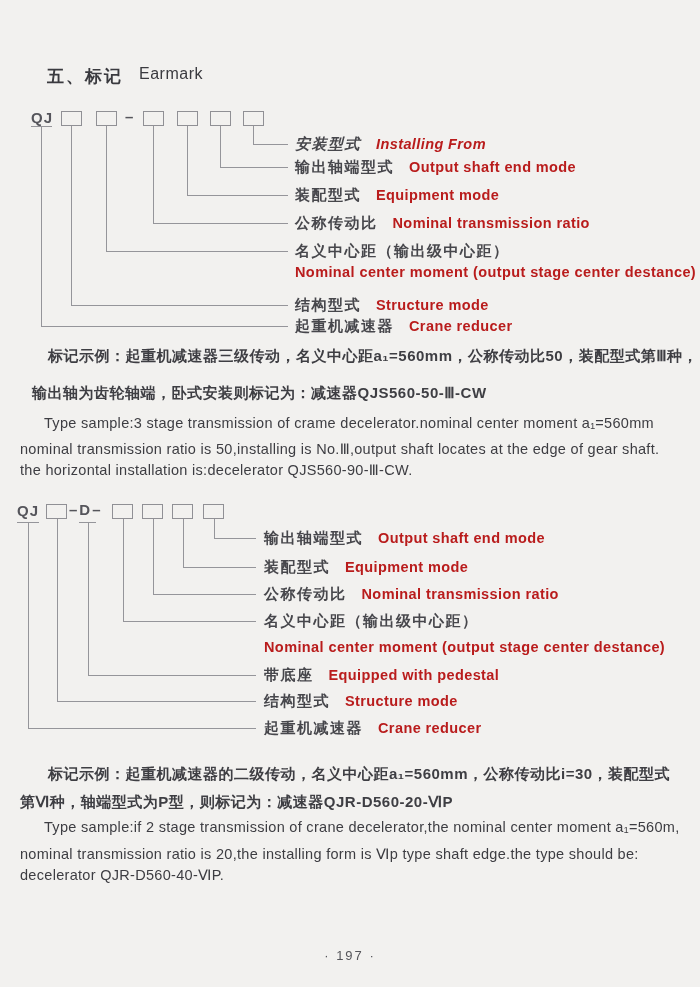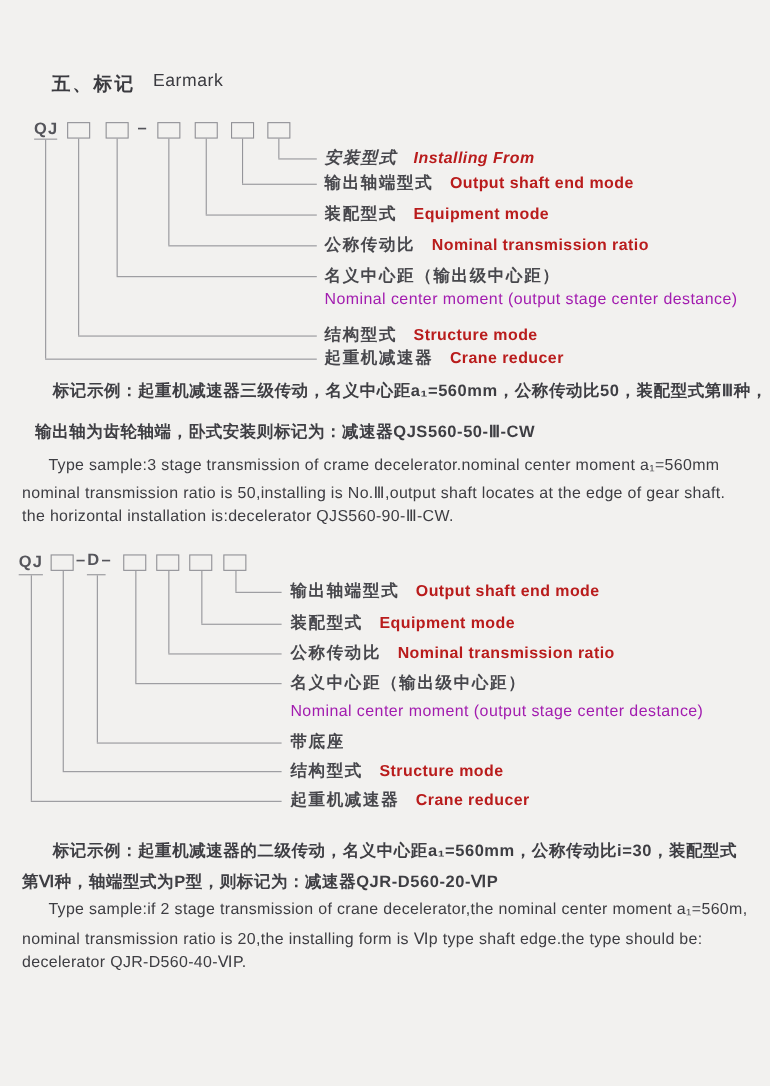--- a/index.html
+++ b/index.html
@@ -32,21 +32,21 @@
   }
   .vline{position:absolute;width:1px;background:#95959a;}
   .hline{position:absolute;height:1px;background:#95959a;}
 
   .lbl{
     position:absolute;display:flex;gap:15px;align-items:baseline;
     white-space:nowrap;line-height:20px;
   }
   .lbl .cn{font-size:15px;font-weight:700;color:#47474c;letter-spacing:1.5px;}
   .lbl .en{font-size:14.5px;font-weight:700;color:#b91c1c;letter-spacing:0.4px;}
-  .lbl .en-only{font-size:14.5px;font-weight:400;color:#a21caf;letter-spacing:0.4px;}
+  .lbl .en-only{font-size:14.5px;font-weight:700;color:#b91c1c;letter-spacing:0.4px;}
 
   .cnline{
     position:absolute;font-size:15px;font-weight:700;color:#3e3e43;
     letter-spacing:0.5px;white-space:nowrap;line-height:20px;
   }
   .enline{
     position:absolute;font-size:14.5px;font-weight:400;color:#3d3d42;
     letter-spacing:0.3px;white-space:nowrap;line-height:19px;
   }
   .pagenum{
@@ -176,20 +176,21 @@
       <span class="en">Nominal transmission ratio</span>
     </div>
     <div class="lbl" style="left:264px;top:611px;">
       <span class="cn">名义中心距（输出级中心距）</span>
     </div>
     <div class="lbl" style="left:264px;top:637px;">
       <span class="en-only">Nominal center moment (output stage center destance)</span>
     </div>
     <div class="lbl" style="left:264px;top:665px;">
       <span class="cn">带底座</span>
+      <span class="en">Equipped with pedestal</span>
     </div>
     <div class="lbl" style="left:264px;top:691px;">
       <span class="cn">结构型式</span>
       <span class="en">Structure mode</span>
     </div>
     <div class="lbl" style="left:264px;top:718px;">
       <span class="cn">起重机减速器</span>
       <span class="en">Crane reducer</span>
     </div>
   </div>
@@ -198,14 +199,15 @@
     <div class="cnline" style="left:48px;top:764px;">标记示例：起重机减速器的二级传动，名义中心距a₁=560mm，公称传动比i=30，装配型式</div>
     <div class="cnline" style="left:20px;top:792px;">第Ⅵ种，轴端型式为P型，则标记为：减速器QJR-D560-20-ⅥP</div>
   </div>
 
   <div>
     <div class="enline" style="left:44px;top:818px;">Type sample:if 2 stage transmission of crane decelerator,the nominal center moment a₁=560m,</div>
     <div class="enline" style="left:20px;top:845px;">nominal transmission ratio is 20,the installing form is Ⅵp type shaft edge.the type should be:</div>
     <div class="enline" style="left:20px;top:866px;">decelerator QJR-D560-40-ⅥP.</div>
   </div>
 
+  <div class="pagenum">· 197 ·</div>
 
 </div>
 
 </body></html>

